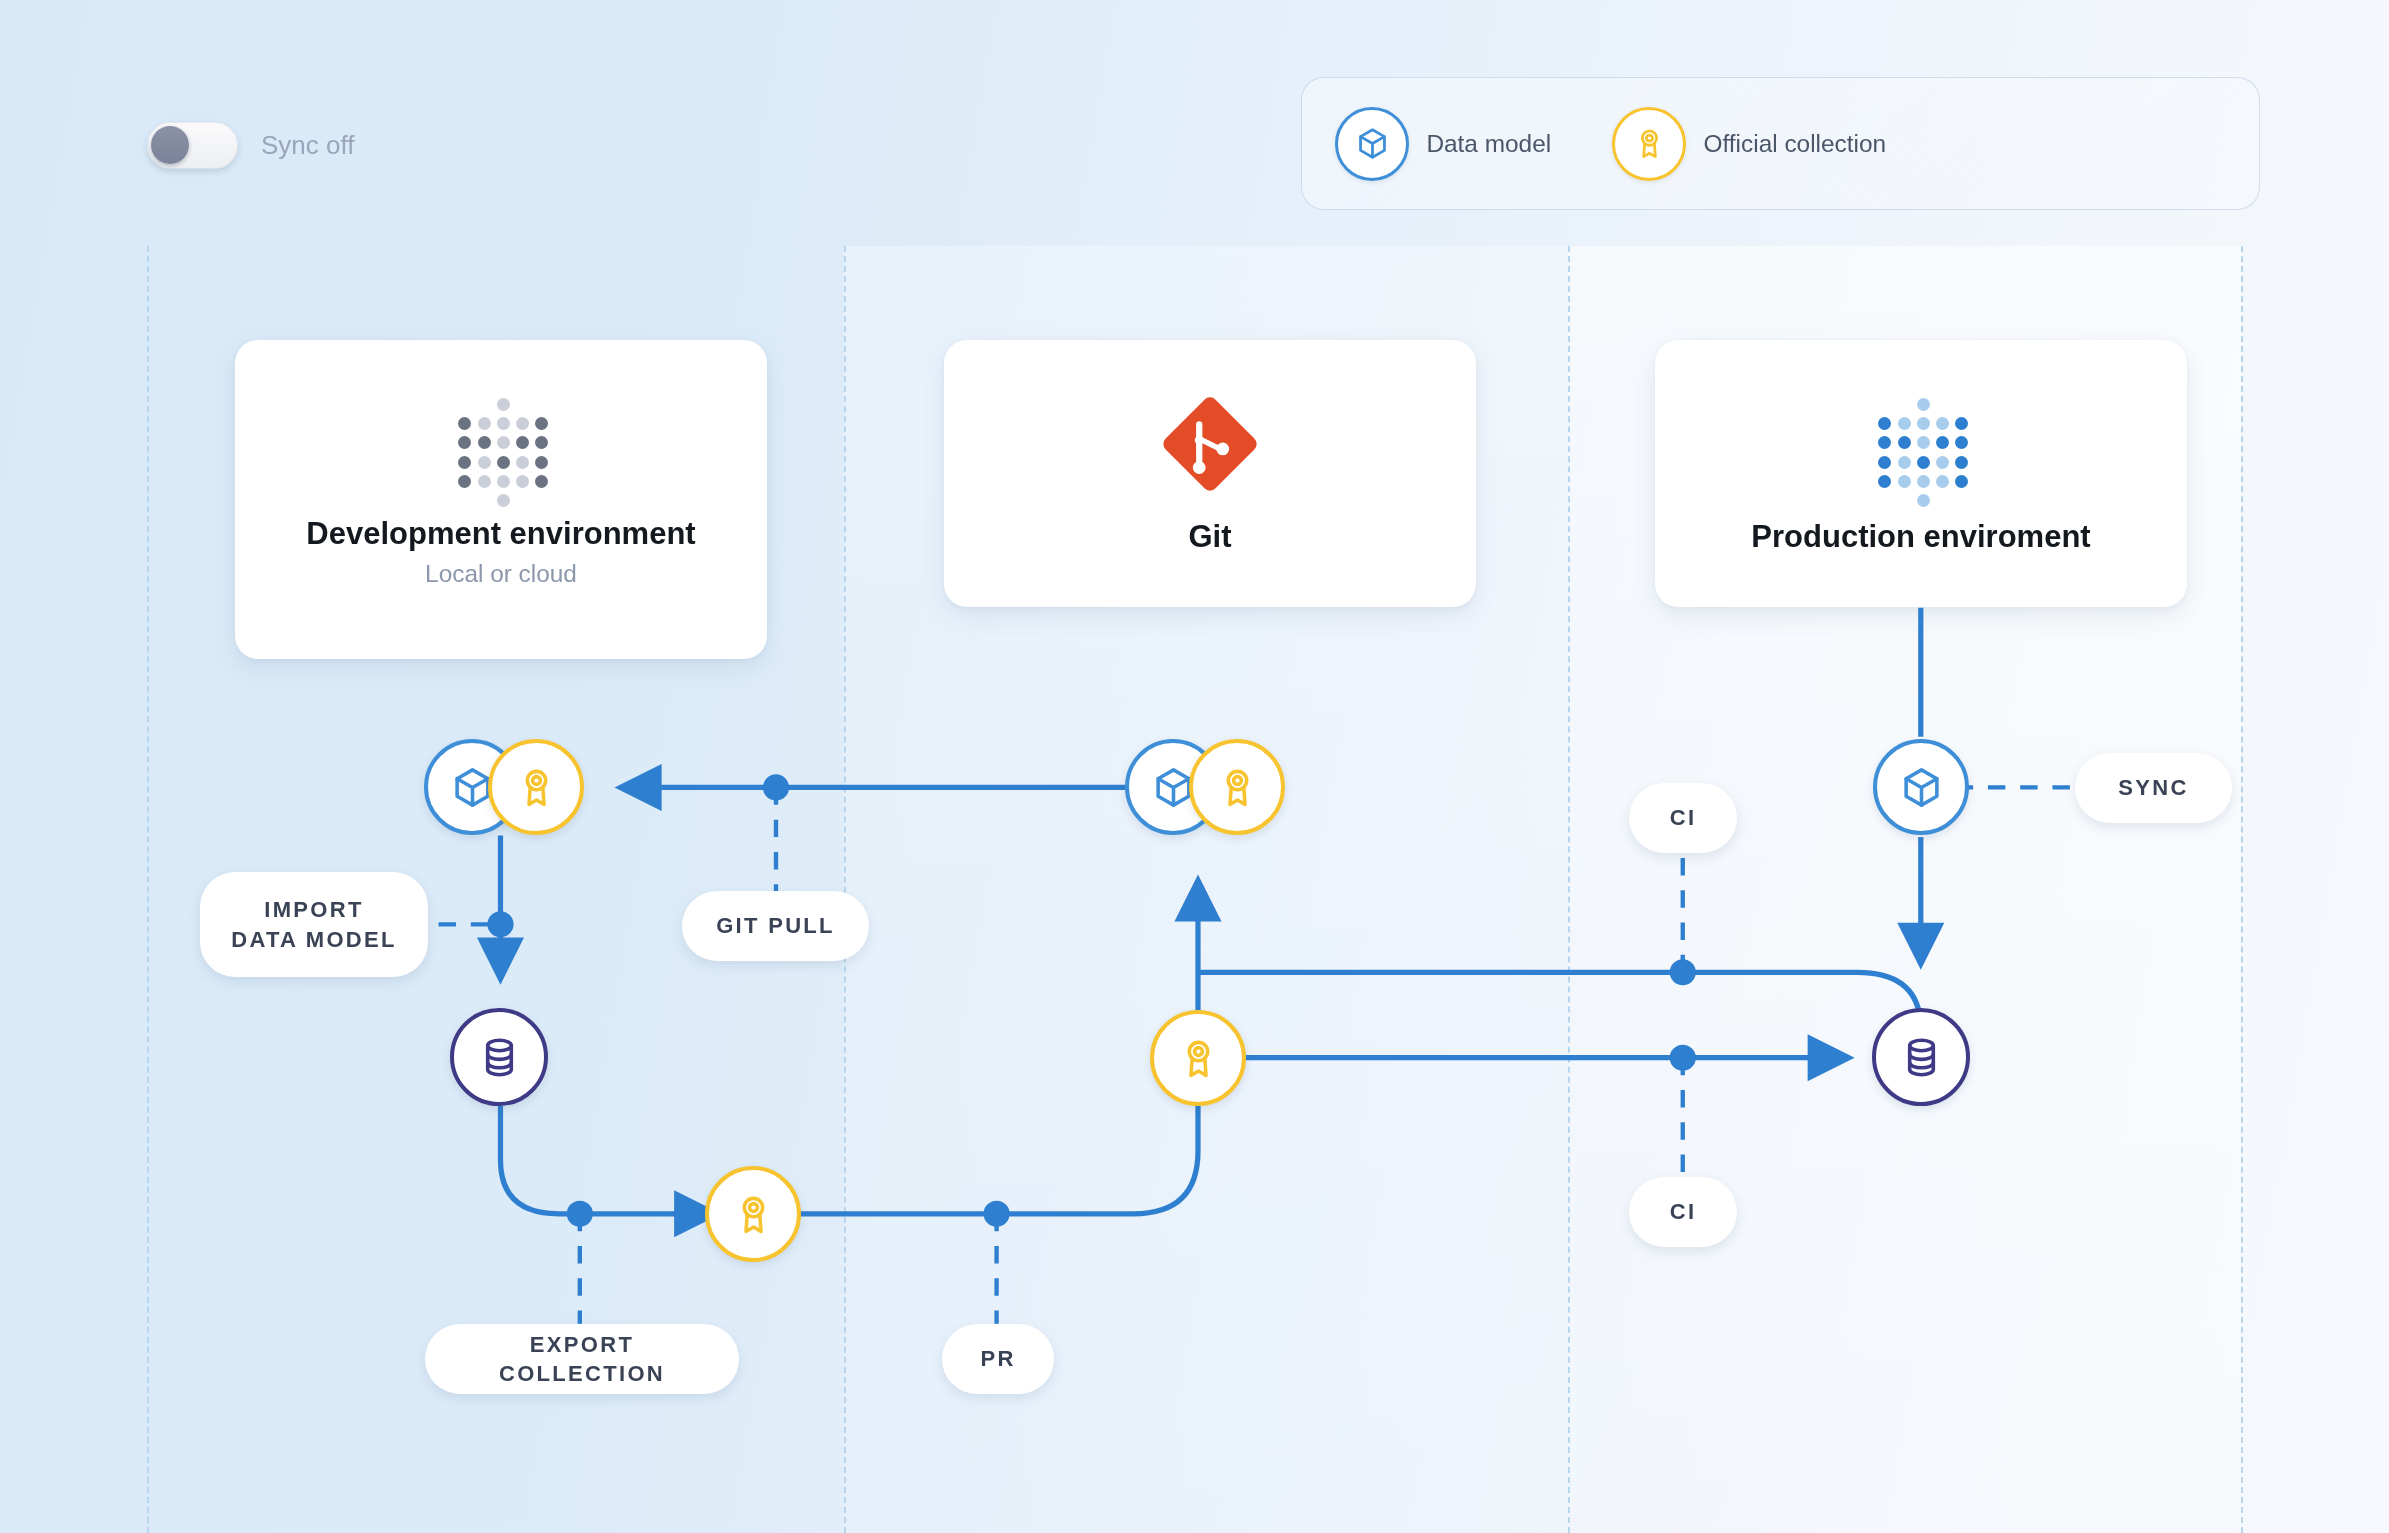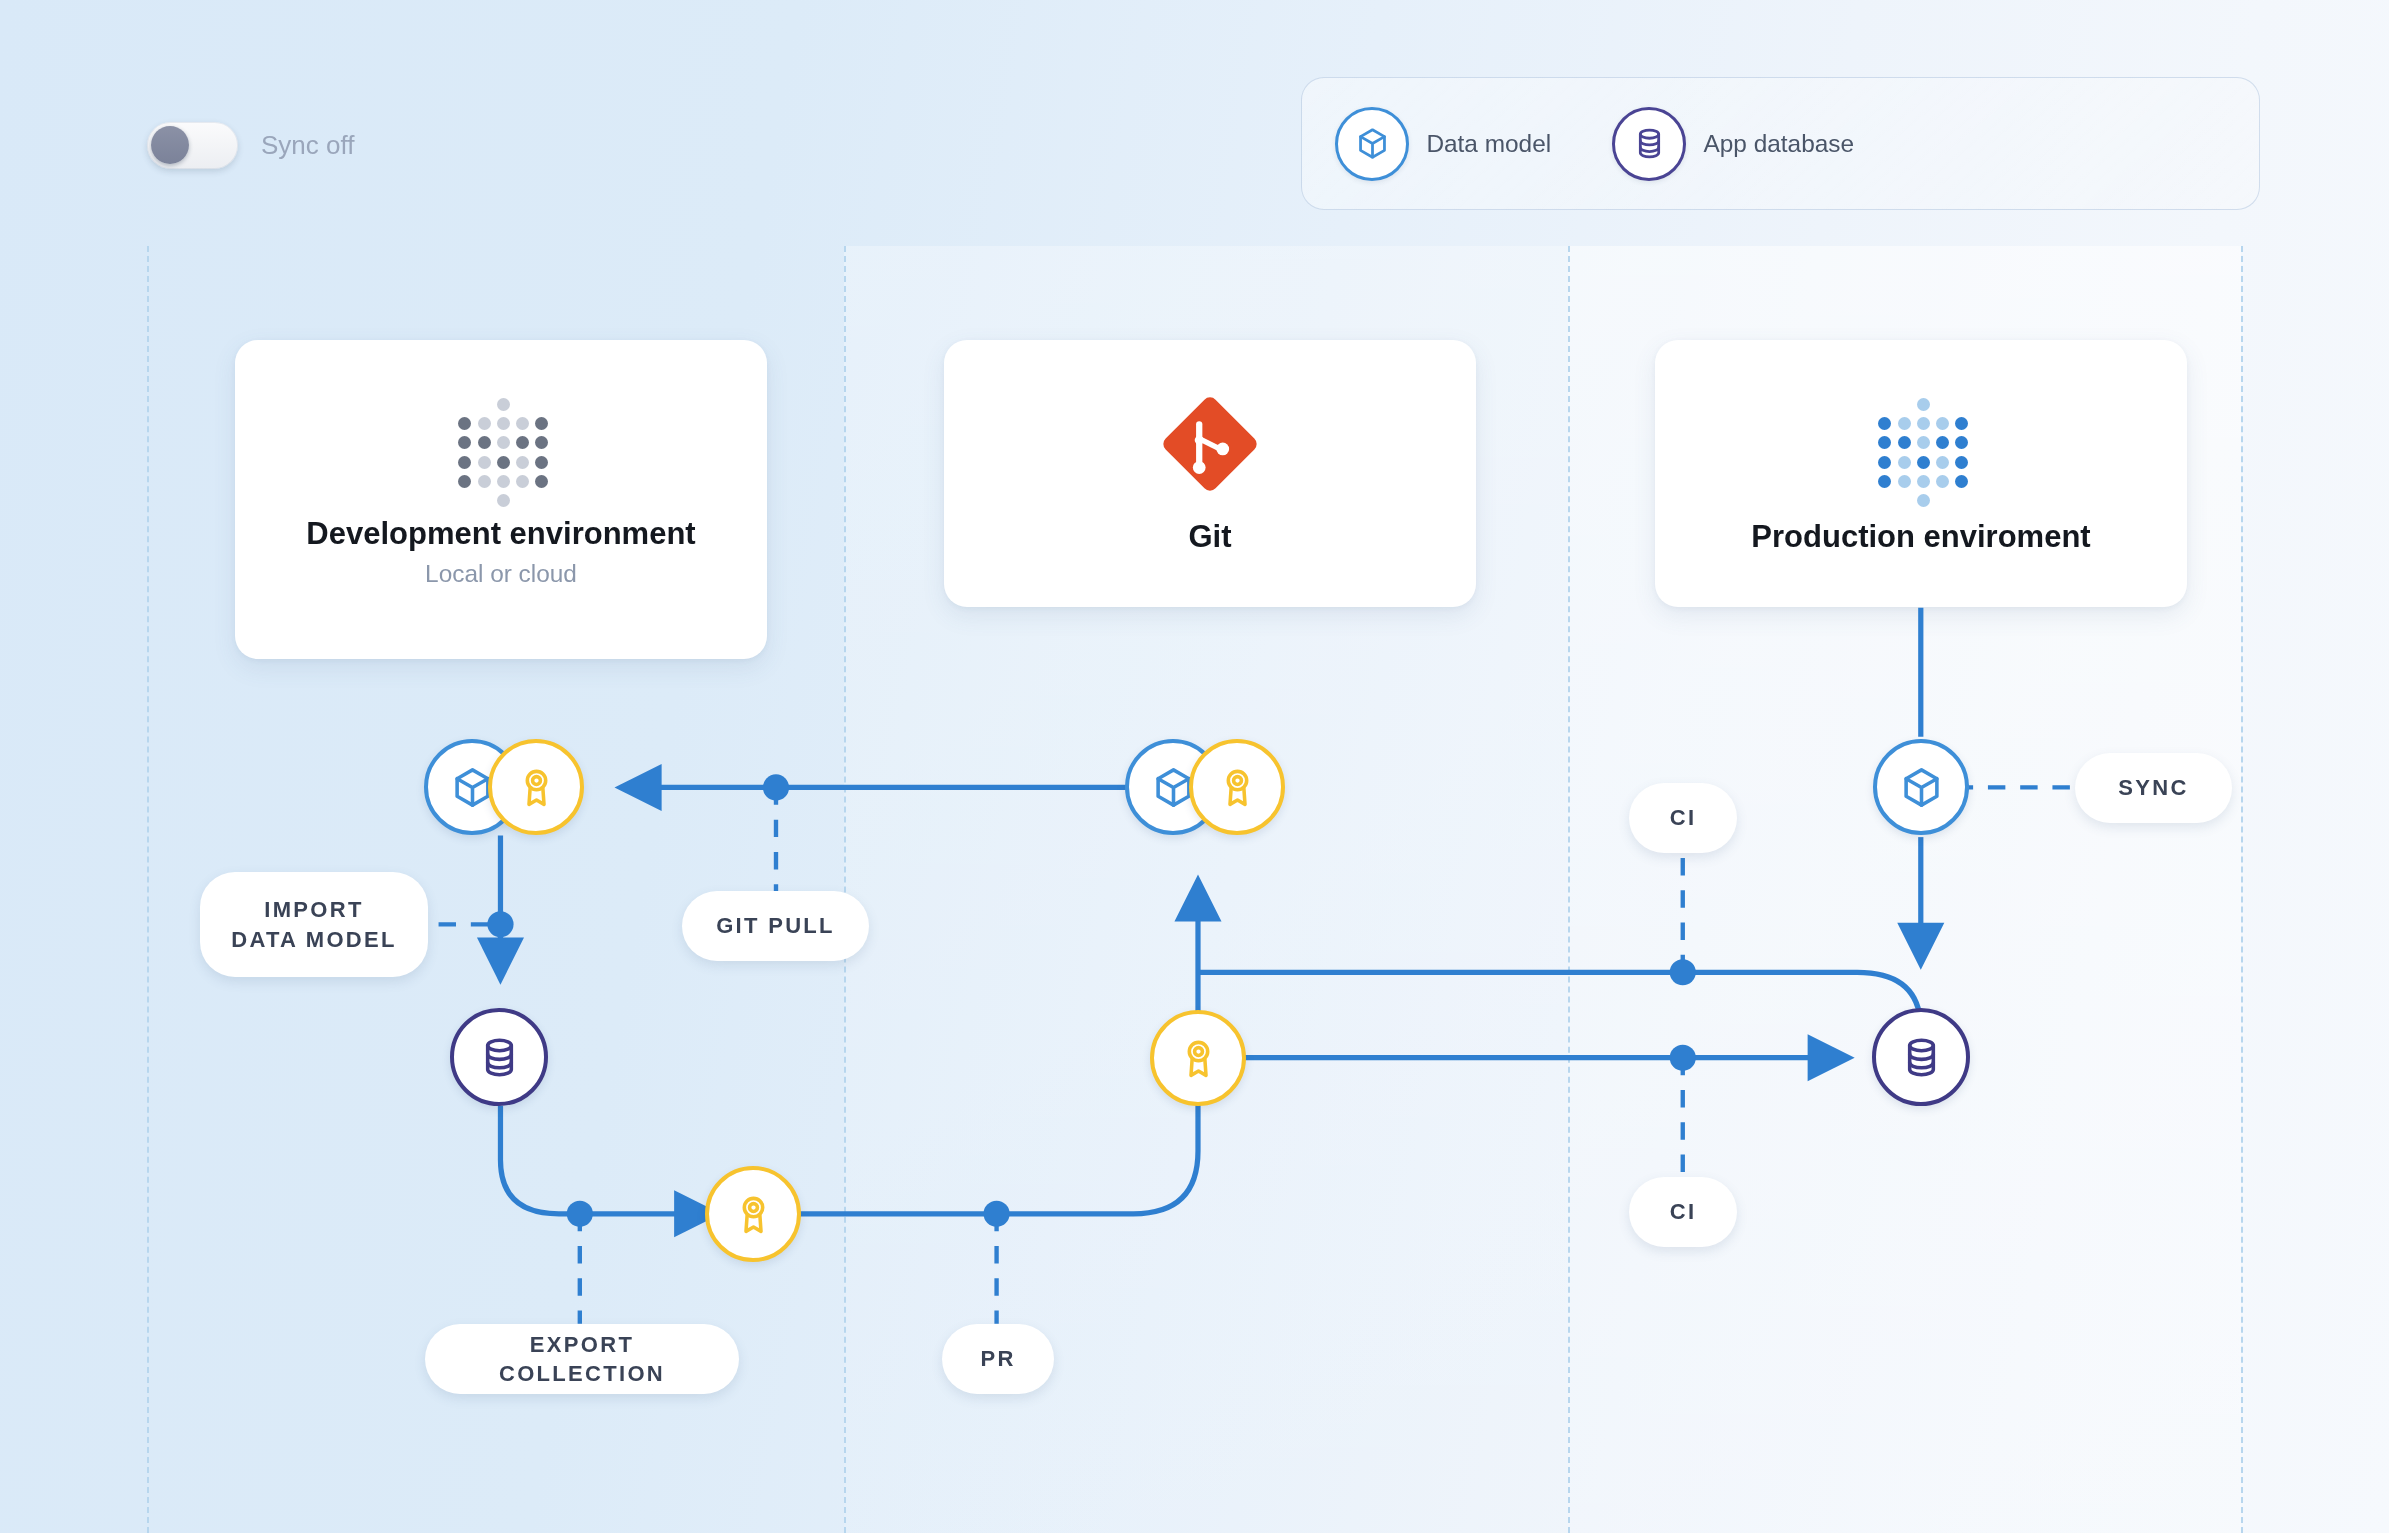--- a/index.html
+++ b/index.html
@@ -123,32 +123,31 @@
     <div class="leg-item">
       <div class="leg-circle blue">
         <svg width="35" height="35" viewBox="0 0 24 24" fill="none" stroke="#3e8fd8" stroke-width="1.9" stroke-linecap="round" stroke-linejoin="round">
           <path d="M12 2.6 20.2 7.3v9.4L12 21.4 3.8 16.7V7.3z"></path>
           <path d="M3.8 7.3 12 12l8.2-4.7M12 12v9.4"></path>
         </svg>
       </div>
       <div class="leg-text">Data model</div>
     </div>
 
-
     <div class="leg-item">
-      <div class="leg-circle purple">
-        <svg width="35" height="35" viewBox="0 0 24 24" fill="none" stroke="#4a4494" stroke-width="1.9" stroke-linecap="round" stroke-linejoin="round">
-          <ellipse cx="12" cy="5.6" rx="6.3" ry="2.8"></ellipse>
-          <path d="M5.7 5.6v12.8c0 1.55 2.82 2.8 6.3 2.8s6.3-1.25 6.3-2.8V5.6"></path>
-          <path d="M5.7 10.2c0 1.55 2.82 2.8 6.3 2.8s6.3-1.25 6.3-2.8"></path>
-          <path d="M5.7 14.7c0 1.55 2.82 2.8 6.3 2.8s6.3-1.25 6.3-2.8"></path>
+      <div class="leg-circle yellow">
+        <svg width="35" height="35" viewBox="0 0 24 24" fill="none" stroke="#f7c32e" stroke-width="1.9" stroke-linecap="round" stroke-linejoin="round">
+          <circle cx="12" cy="8.3" r="4.9"></circle>
+          <circle cx="12" cy="8.3" r="2.1"></circle>
+          <path d="M8.6 12.4 8 21l4-2.3L16 21l-.6-8.6"></path>
         </svg>
       </div>
-      <div class="leg-text">App database</div>
-    </div>
+      <div class="leg-text">Official collection</div>
+    </div>
+
   </div>
 
   <div class="card" style="left:235px;top:340px;width:532px;height:319px;">
     <div class="logo">
       <div class="dots" id="dots-gray">
           <i style="left: 41px; top: 0px; background: rgb(201, 206, 216);"></i>
           <i style="left: 2.6px; top: 19px; background: rgb(107, 115, 130);"></i>
           <i style="left: 22px; top: 19px; background: rgb(201, 206, 216);"></i>
           <i style="left: 41px; top: 19px; background: rgb(201, 206, 216);"></i>
           <i style="left: 60px; top: 19px; background: rgb(201, 206, 216);"></i>

